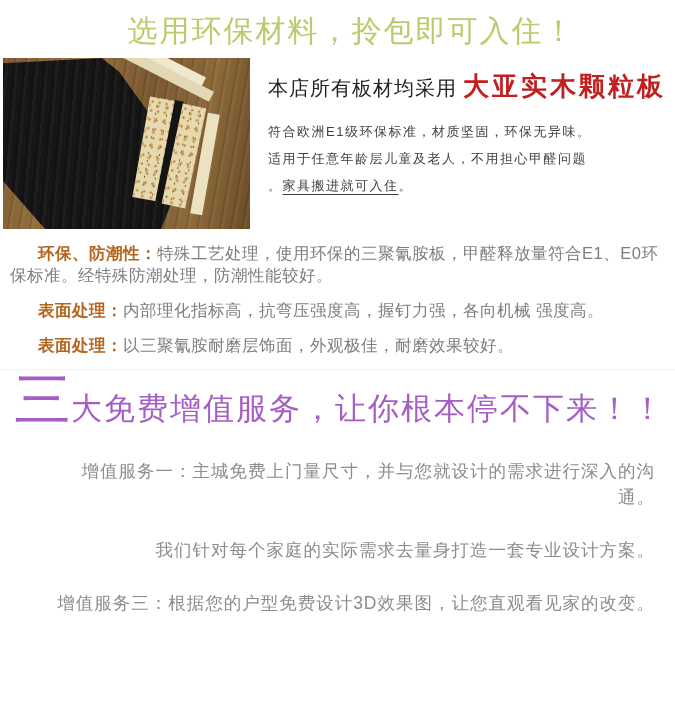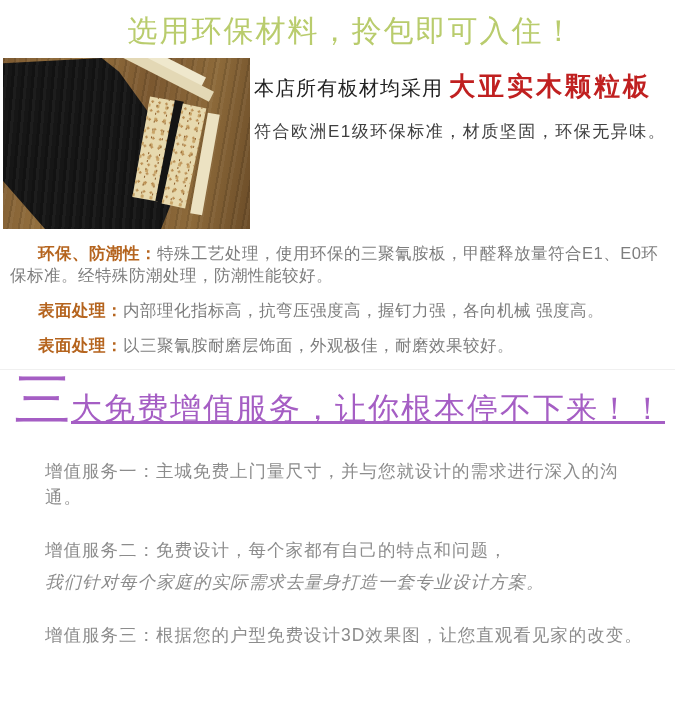--- a/index.html
+++ b/index.html
@@ -41,46 +41,46 @@
       radial-gradient(#8a5a28 1px, transparent 1.2px),
       radial-gradient(#c8a468 1.2px, transparent 1.5px);
     background-size:7px 9px, 11px 8px, 9px 13px;
     background-position:0 0, 3px 4px, 5px 2px;
   }
   .particle-1 { left:138px; top:40px; transform:rotate(10deg); }
   .particle-2 { left:169px; top:47px; width:24px; transform:rotate(12deg); }
   .gap-strip  { position:absolute; left:162px; top:42px; width:9px; height:103px;
                 transform:rotate(11deg); background:#141414; }
 
-  .intro-text { padding:12px 8px 0 4px; }
+  .intro-text { padding:12px 8px 0 18px; }
   .intro-headline { line-height:32px; white-space:nowrap; }
   .headline-prefix { font-size:20px; color:#222222; letter-spacing:1px; }
   .headline-brand  { font-size:26px; color:#c02020; font-weight:700; letter-spacing:3px; margin-left:6px; }
-  .intro-para { margin-top:12px; font-size:17px; color:#3f3f3f; letter-spacing:1.5px; }
+  .intro-para { margin-top:12px; font-size:13px; color:#3f3f3f; letter-spacing:1.5px; }
   .intro-para .pline { line-height:27px; }
   .underlined { text-decoration:underline; text-underline-offset:4px; }
 
   
   .features { padding:13px 14px 0 10px; }
   .feature-item { font-size:16.5px; line-height:22px; letter-spacing:0.5px;
     color:#7d7d7d; margin-bottom:13px; }
   .feature-label { color:#b5641e; font-weight:700;margin-left:28px; }
 
   .soft-divider { height:1px; background:#f0f0f0; margin-top:3px; }
 
   
   .services-heading { display:flex; align-items:baseline; padding-left:14px; margin-top:2px;
     color:#a55ec4; font-weight:400; }
   .heading-big  { font-size:57px; line-height:54px; }
-  .heading-rest { font-size:31px; letter-spacing:2px;text-decoration:underline; }
+  .heading-rest { font-size:31px; letter-spacing:2px; }
 
   
   .services { padding:28px 20px 0 45px; }
   .service-item { margin-bottom:27px; }
-  .service-line { font-size:17.5px; line-height:26px; letter-spacing:1px; color:#8c8c8c; }
+  .service-line { font-size:17.5px; line-height:26px; letter-spacing:1px; color:#8c8c8c;text-align:right; }
   .service-line + .service-line { margin-top:6px;font-style:italic; }
 </style>
 </head>
 <body>
 
 <div class="page-title">选用环保材料，拎包即可入住！</div>
 
 <div class="intro">
   <div class="photo">
     <div class="grain"></div>
@@ -91,20 +91,22 @@
     <div class="gap-strip"></div>
     <div class="particle particle-2"></div>
     <div class="band band-right"></div>
   </div>
   <div class="intro-text">
     <div class="intro-headline">
       <span class="headline-prefix">本店所有板材均采用</span><span class="headline-brand">大亚实木颗粒板</span>
     </div>
     <div class="intro-para">
       <div class="pline">符合欧洲E1级环保标准，材质坚固，环保无异味。</div>
+      <div class="pline">适用于任意年龄层儿童及老人，不用担心甲醛问题</div>
+      <div class="pline"><span>。</span><span class="underlined">家具搬进就可入住</span><span>。</span></div>
     </div>
   </div>
 </div>
 
 <div class="features">
   <div class="feature-item"><span class="feature-label">环保、防潮性：</span><span>特殊工艺处理，使用环保的三聚氰胺板，甲醛释放量符合E1、E0环保标准。经特殊防潮处理，防潮性能较好。</span></div>
   <div class="feature-item"><span class="feature-label">表面处理：</span><span>内部理化指标高，抗弯压强度高，握钉力强，各向机械 强度高。</span></div>
   <div class="feature-item"><span class="feature-label">表面处理：</span><span>以三聚氰胺耐磨层饰面，外观极佳，耐磨效果较好。</span></div>
 </div>
 
@@ -113,19 +115,18 @@
 <div class="services-heading">
   <span class="heading-big">三</span>
   <span class="heading-rest">大免费增值服务，让你根本停不下来！！</span>
 </div>
 
 <div class="services">
   <div class="service-item">
     <div class="service-line">增值服务一：主城免费上门量尺寸，并与您就设计的需求进行深入的沟通。</div>
   </div>
   <div class="service-item">
-    <div class="service-line">增值服务二：免费设计，每个家都有自己的特点和问题，</div>
     <div class="service-line">我们针对每个家庭的实际需求去量身打造一套专业设计方案。</div>
   </div>
   <div class="service-item">
     <div class="service-line">增值服务三：根据您的户型免费设计3D效果图，让您直观看见家的改变。</div>
   </div>
 </div>
 
 </body></html>

